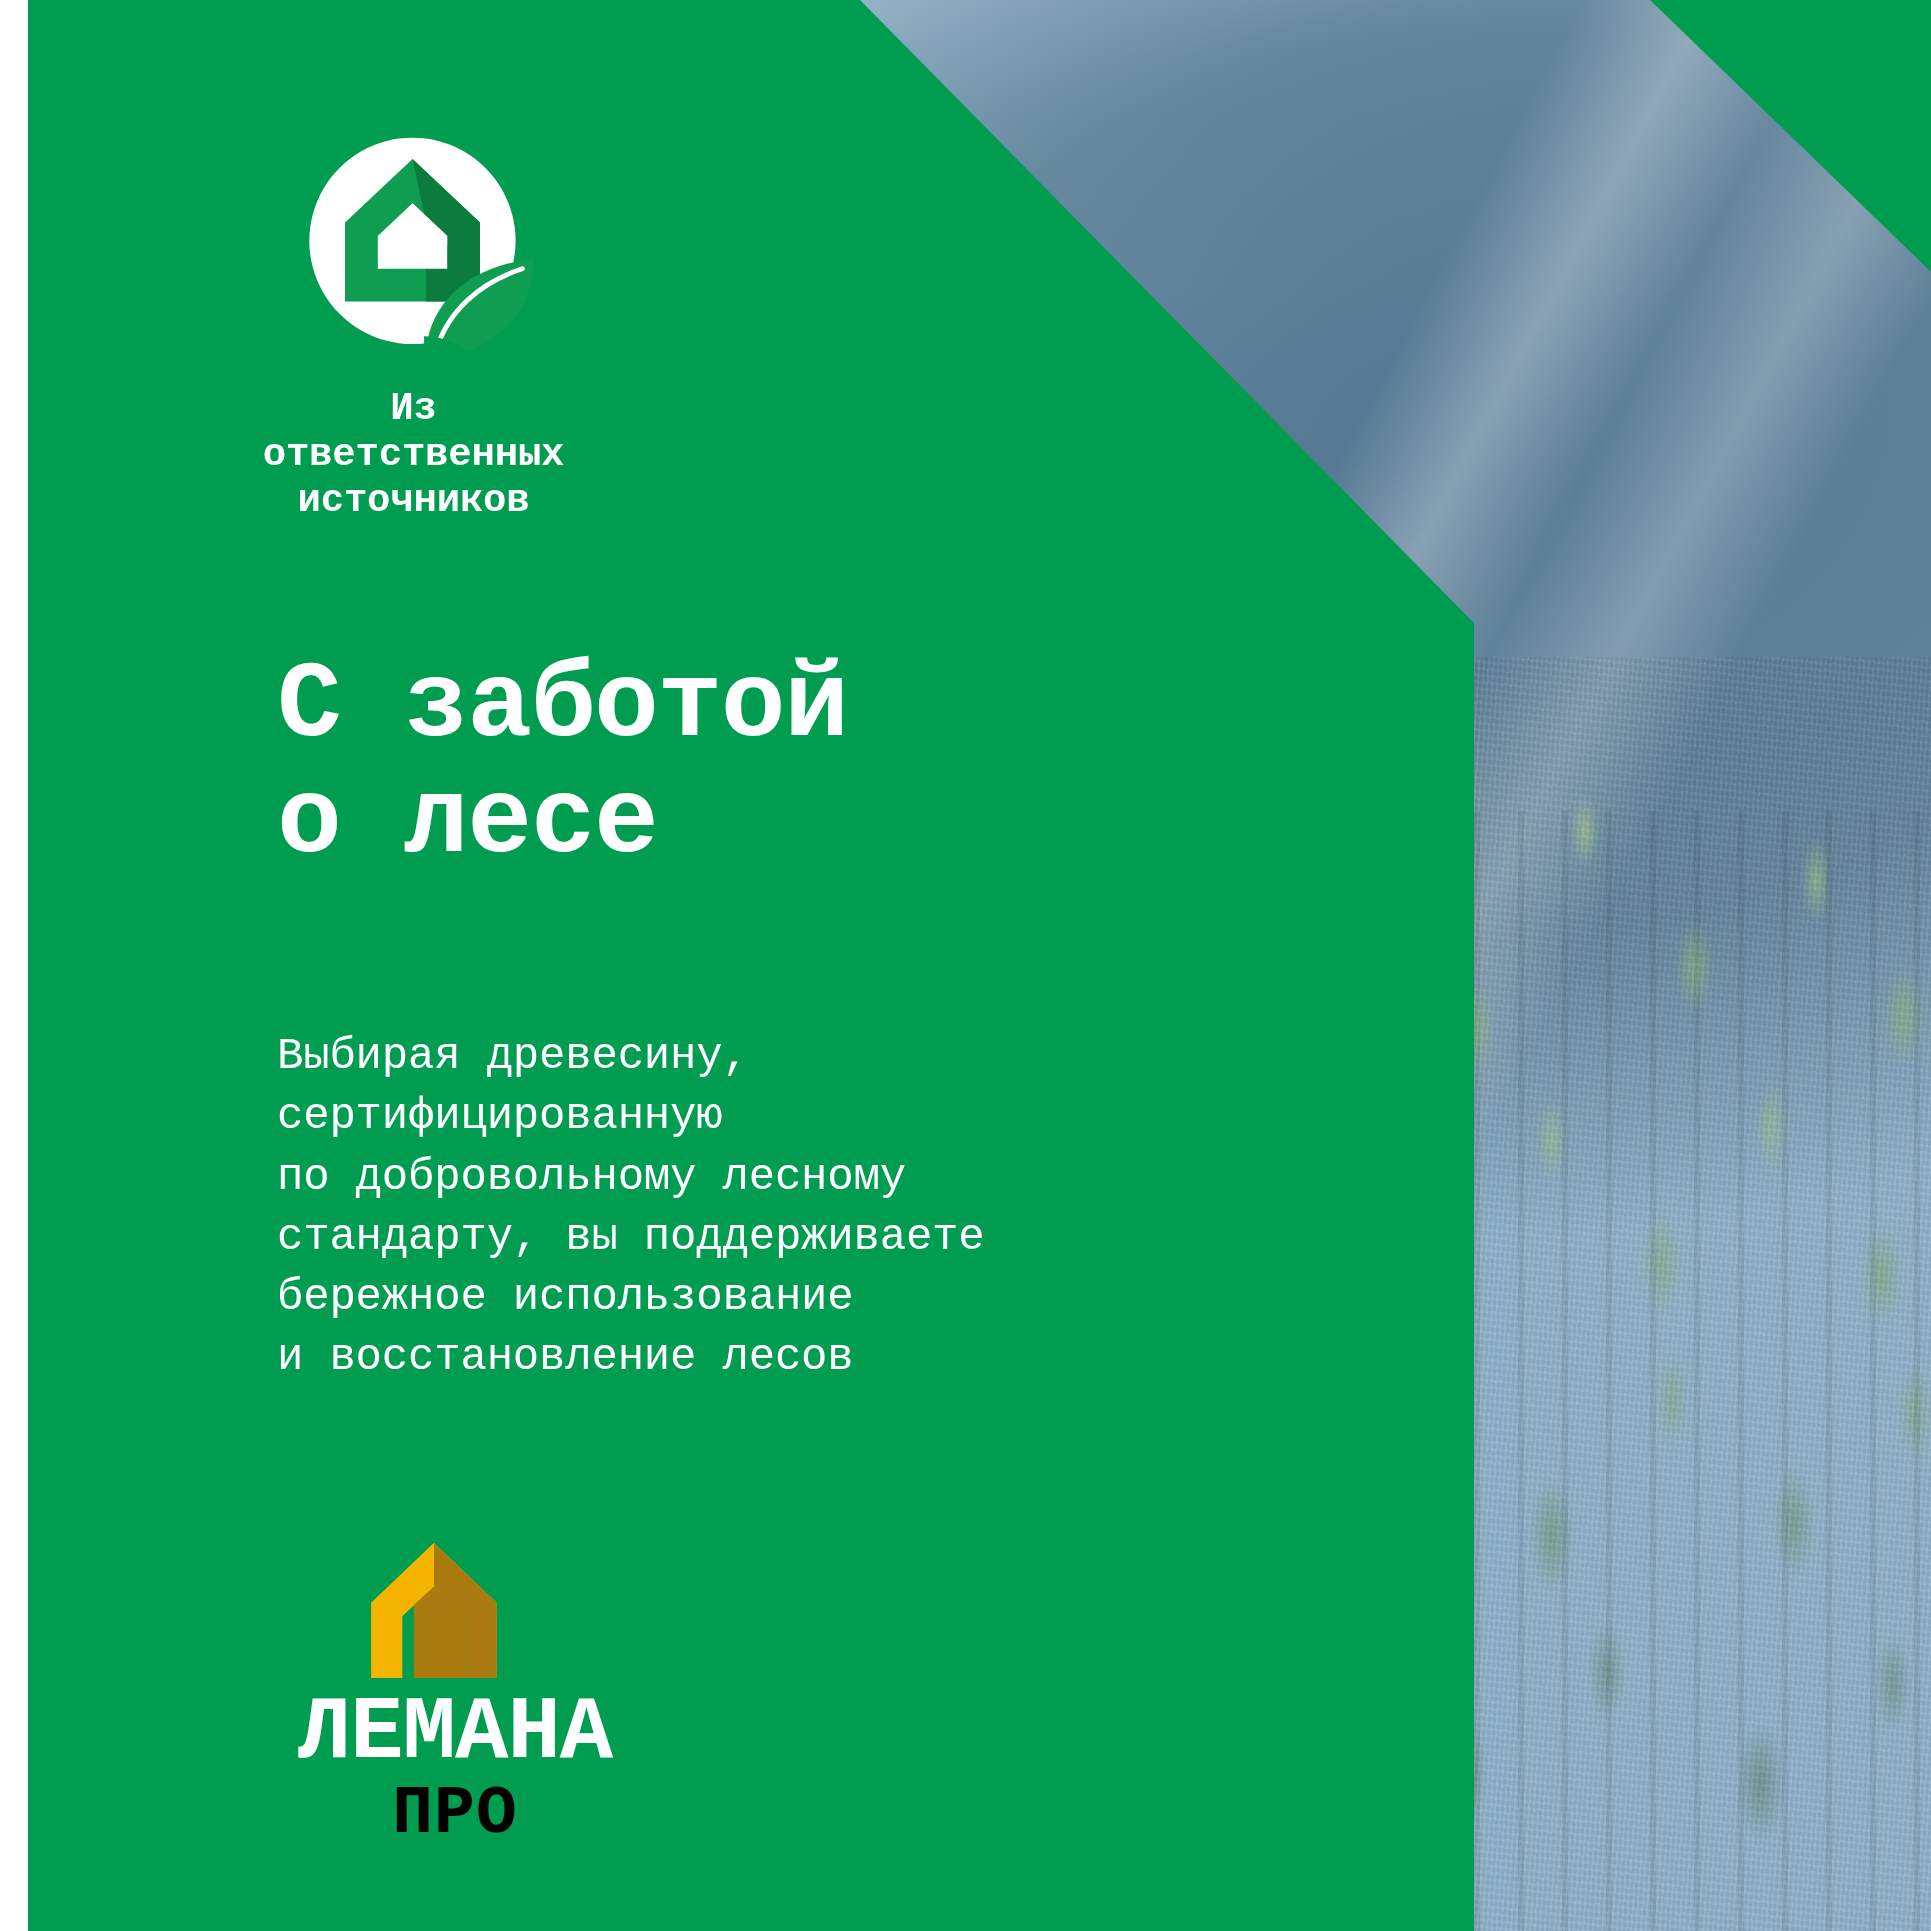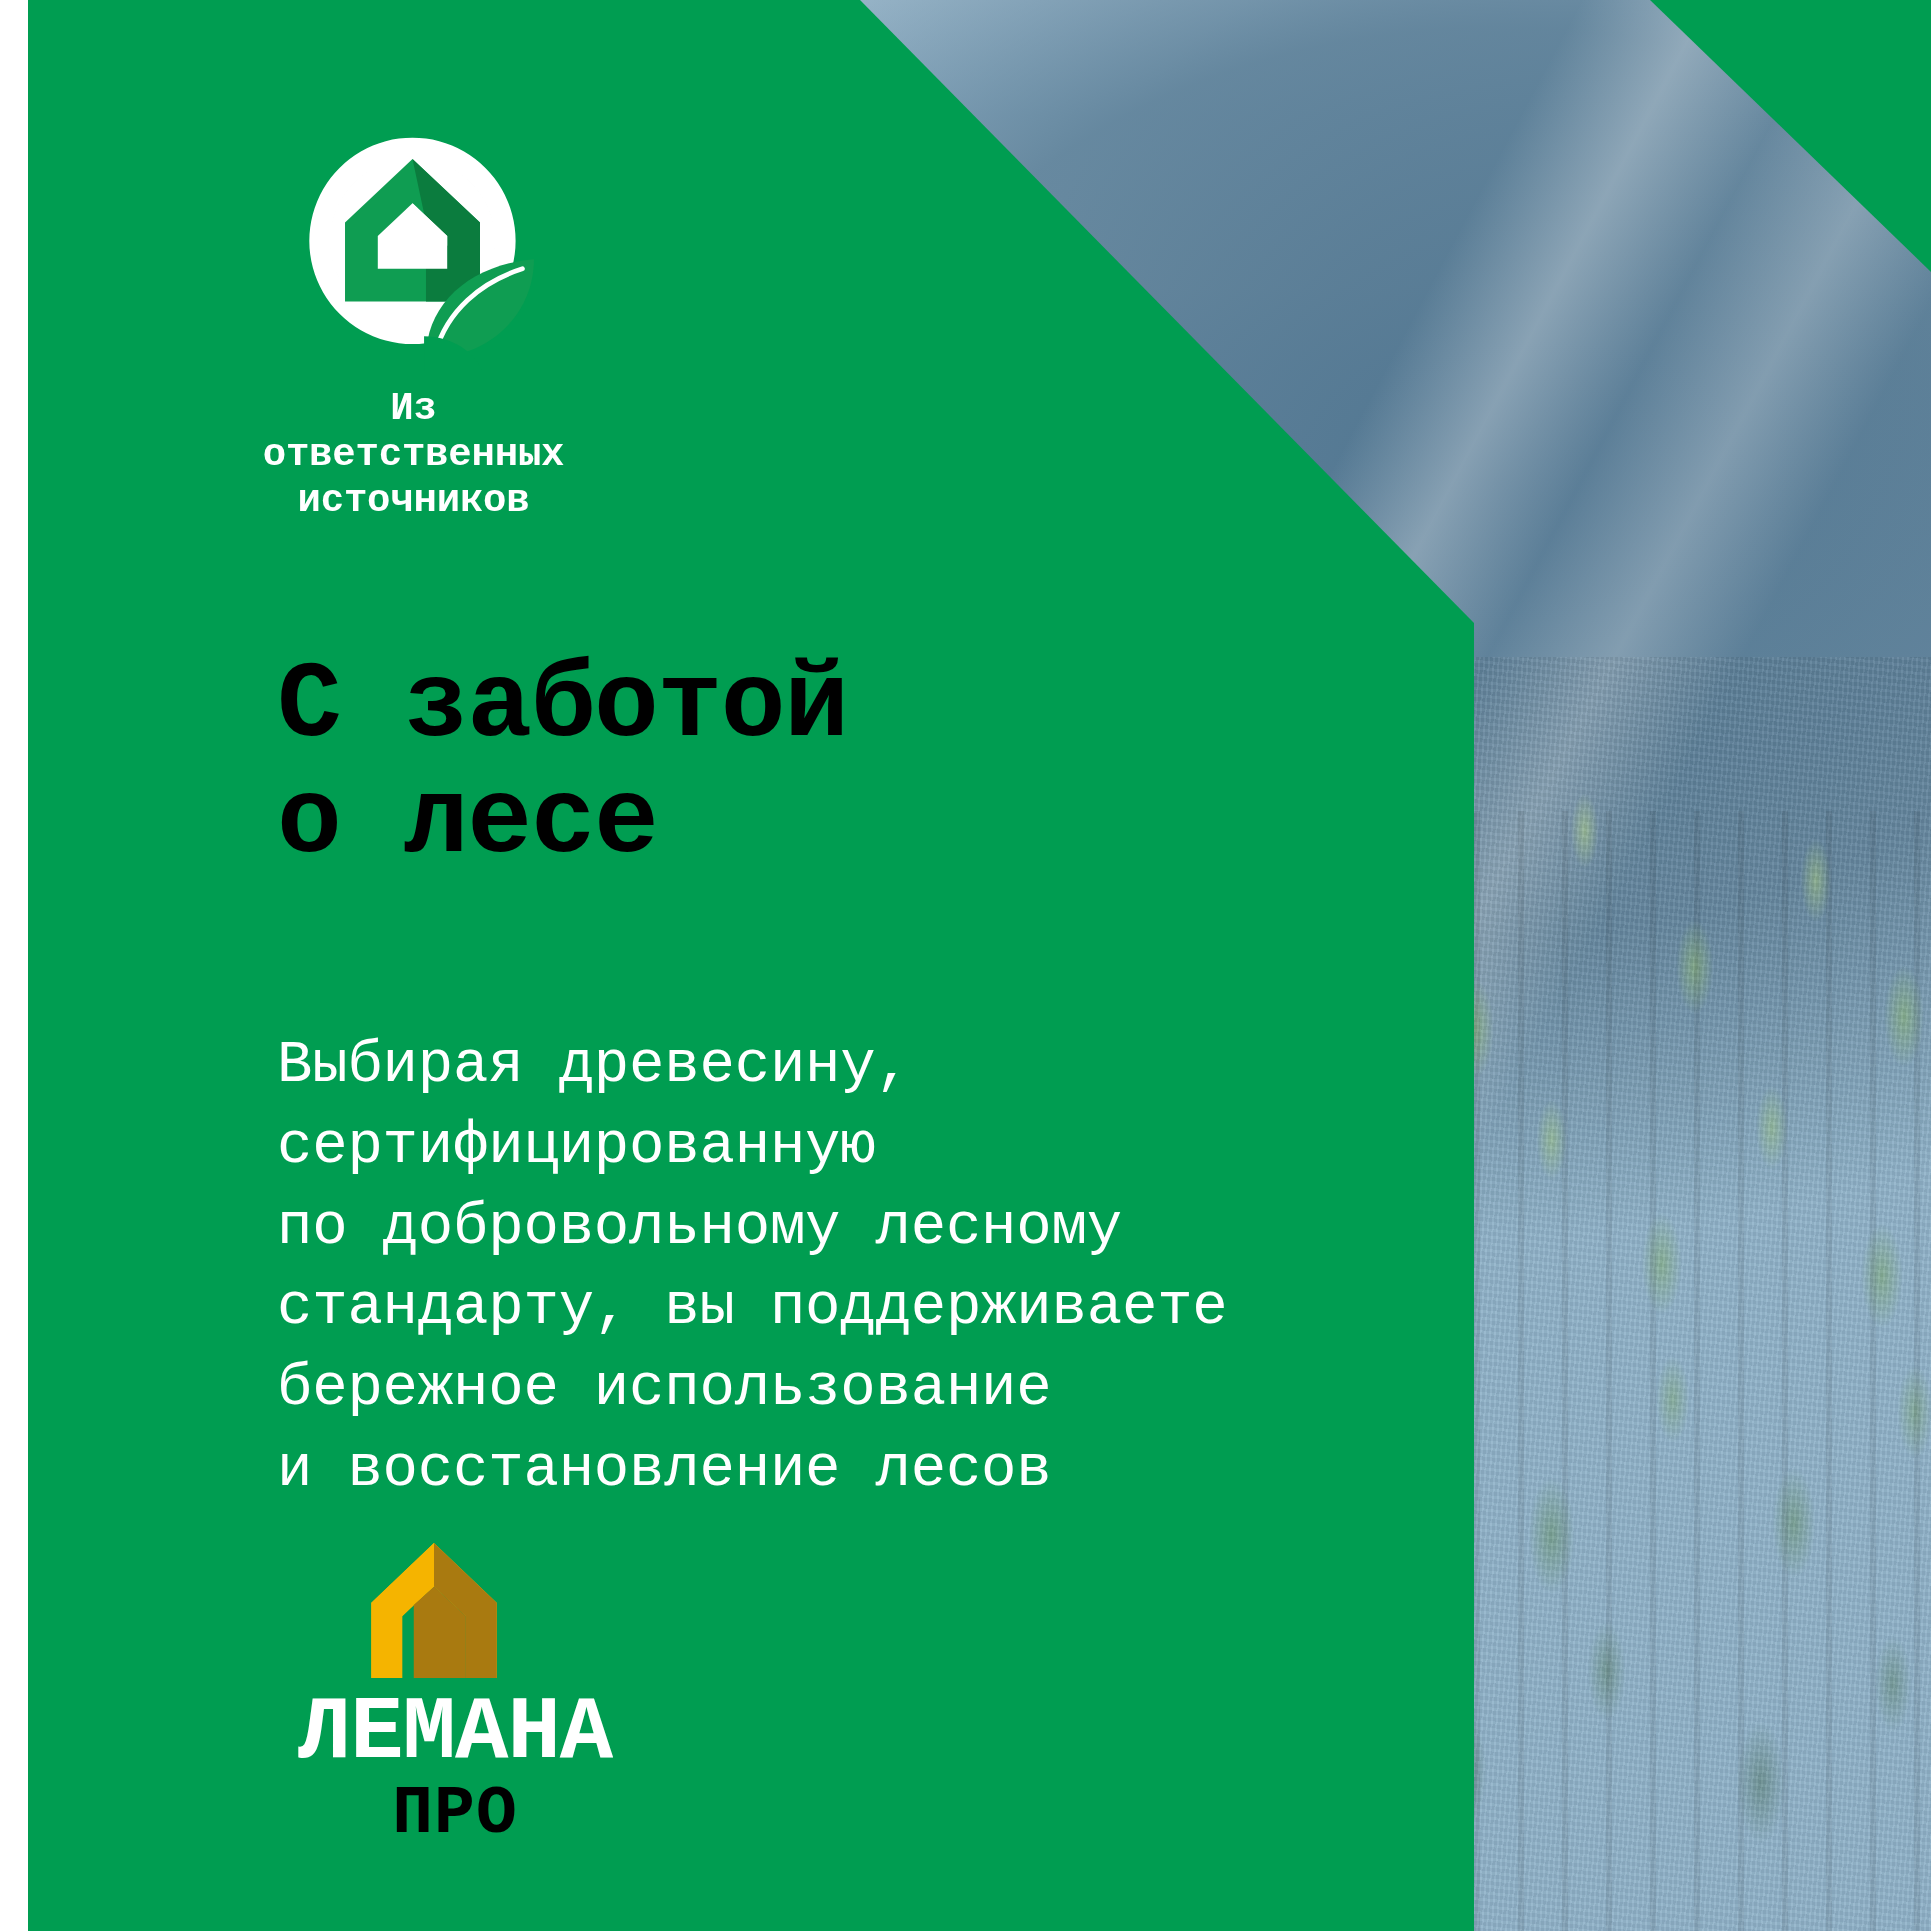--- a/index.html
+++ b/index.html
@@ -157,35 +157,35 @@
     letter-spacing:-0.2px;
     text-align:center;
     margin-left:-27px;
     white-space:pre-line;
   }
 
   
   .headline{
     position:absolute;
     left:249px; top:649px;
-    color:#000000;
+    color:#ffffff;
     font-size:108px;
     font-weight:bold;
     line-height:1.07;
     letter-spacing:-1.4px;
     white-space:pre-line;
     margin:0;
   }
 
   
   .body-copy{
     position:absolute;
     left:249px; top:1026px;
     color:#ffffff;
-    font-size:59px;
+    font-size:44px;
     font-weight:normal;
     line-height:1.37;
     letter-spacing:-0.2px;
     white-space:pre-line;
     margin:0;
   }
 
   
   .brand{
     position:absolute;

